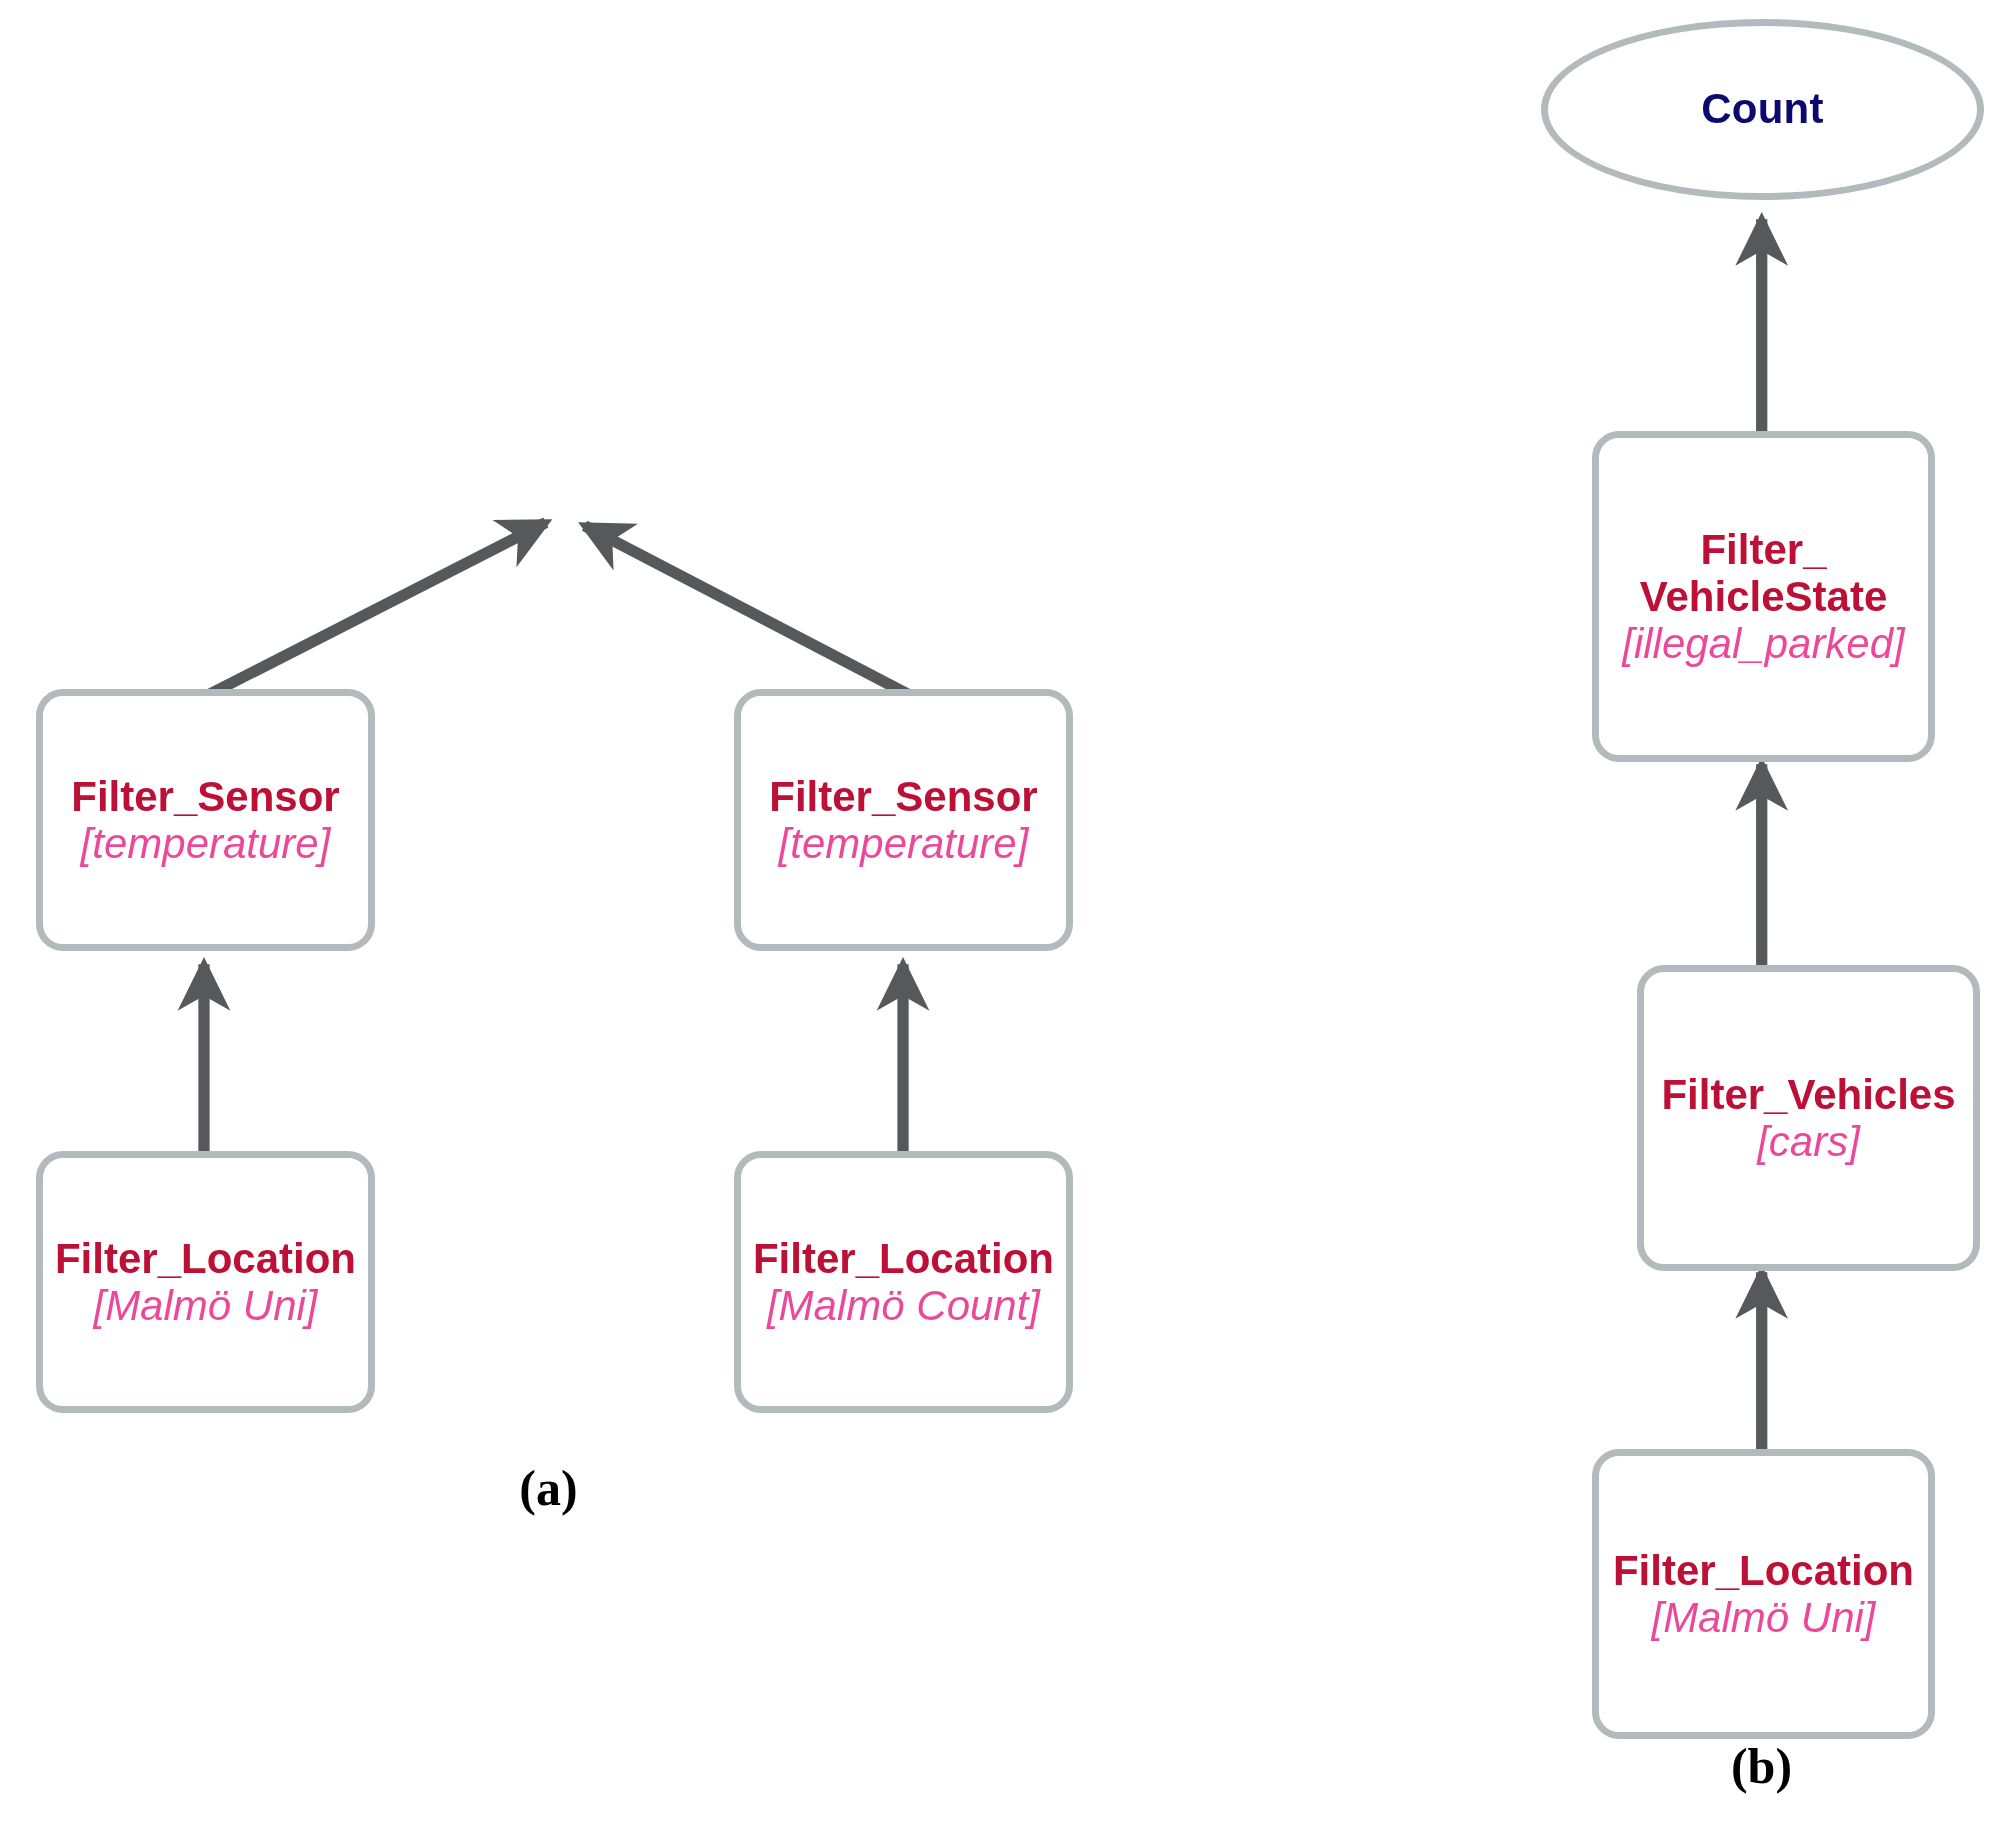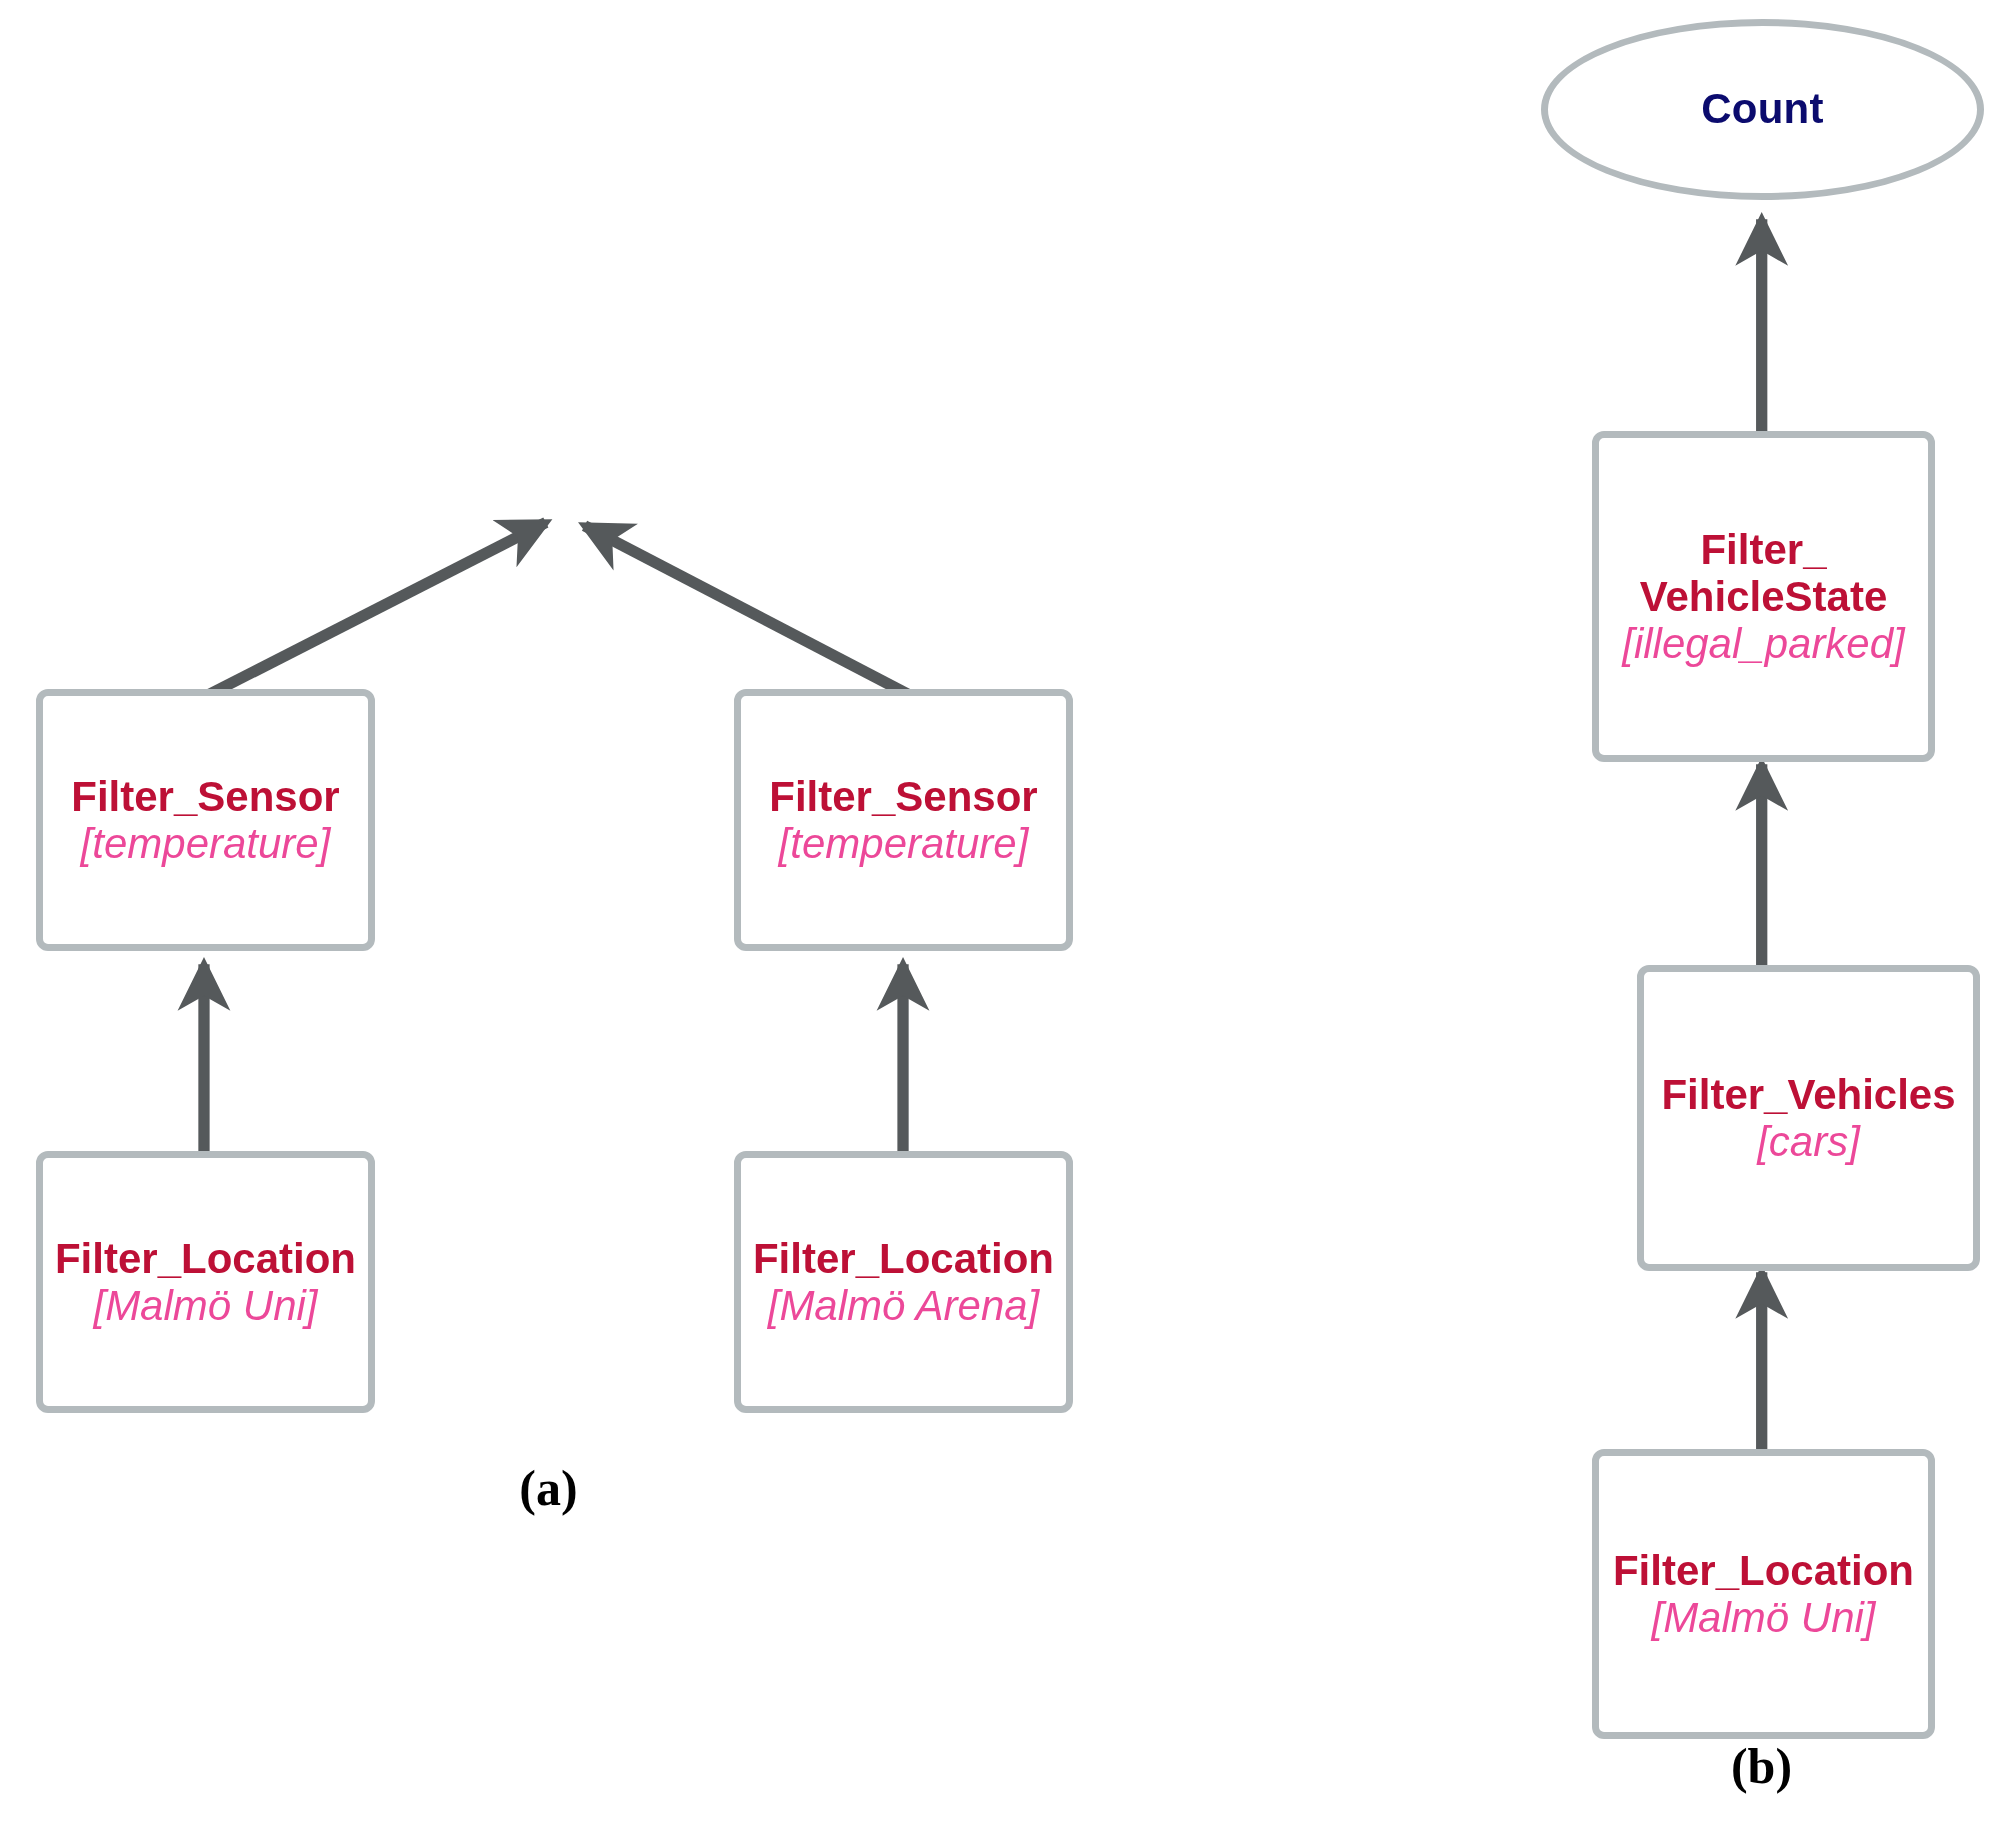--- a/index.html
+++ b/index.html
@@ -23,21 +23,21 @@
     top: 0;
     width: 2006px;
     height: 1844px;
     pointer-events: none;
   }
   .node-box {
     position: absolute;
     box-sizing: border-box;
     background: #ffffff;
     border: 7.3px solid #b3babd;
-    border-radius: 12px;
+    border-radius: 27px;
     display: flex;
     flex-direction: column;
     align-items: center;
     justify-content: center;
     text-align: center;
   }
   .node-op {
     position: absolute;
     box-sizing: border-box;
     background: #ffffff;
@@ -115,21 +115,21 @@
     <span class="fn-arg">[temperature]</span>
   </div>
 
   <div class="node-box" style="left:36px; top:1151px; width:339px; height:262px;">
     <span class="fn-name">Filter_Location</span>
     <span class="fn-arg">[Malmö Uni]</span>
   </div>
 
   <div class="node-box" style="left:734px; top:1151px; width:339px; height:262px;">
     <span class="fn-name">Filter_Location</span>
-    <span class="fn-arg">[Malmö Arena]</span>
+    <span class="fn-arg">[Malmö Count]</span>
   </div>
 
   <div class="panel-label" style="left:476px; top:1459px; width:145px;">(a)</div>
 
   <div class="node-op" style="left:1541px; top:19px; width:443px; height:181px;">
     <span class="op-label">Count</span>
   </div>
 
   <div class="node-box" style="left:1592px; top:431px; width:343px; height:331px;">
     <span class="fn-name">Filter_

